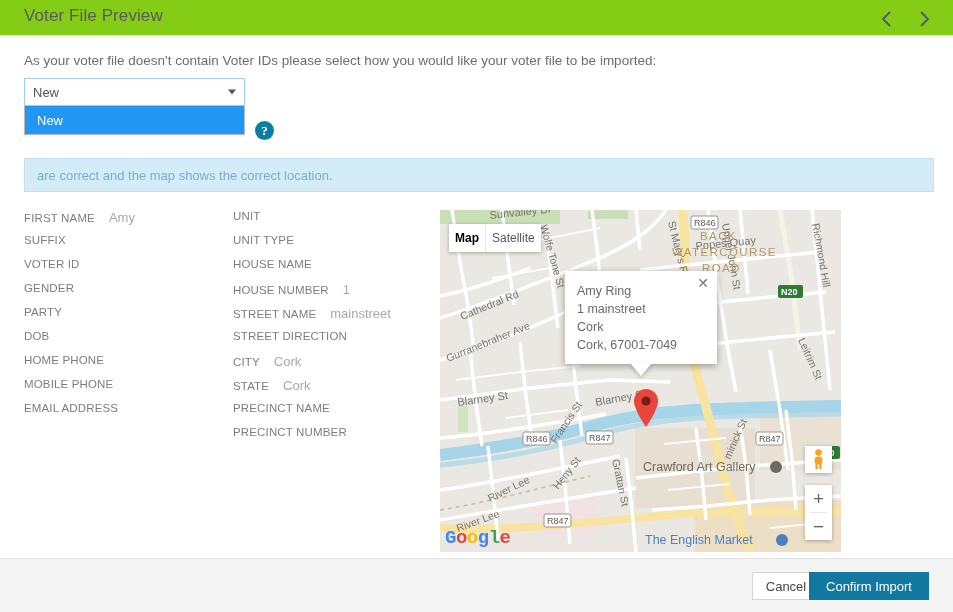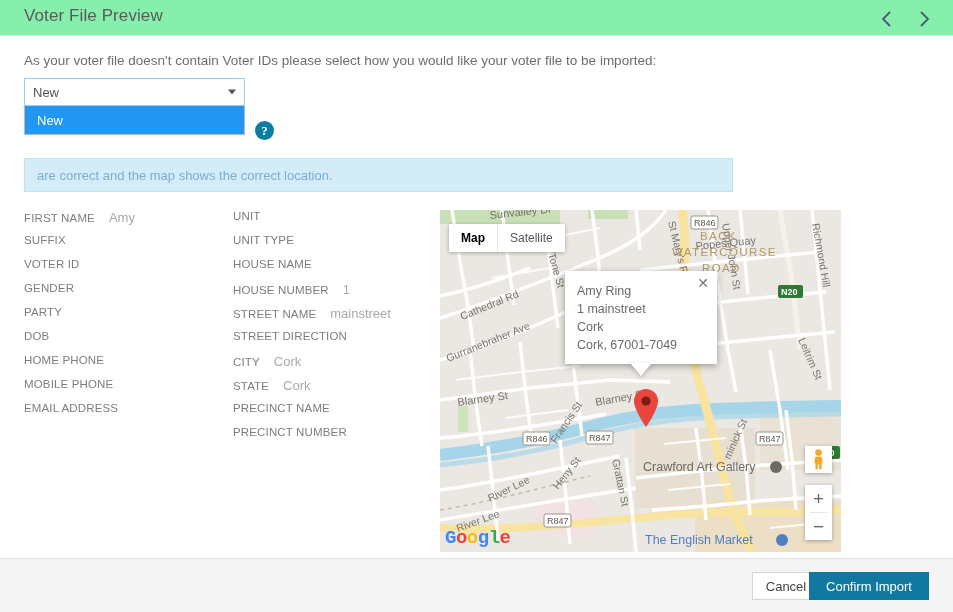--- a/index.html
+++ b/index.html
@@ -14,21 +14,21 @@
     position: relative;
     width: 953px; height: 612px;
     background: #ffffff;
   }
 
   
   .modal-header {
     position: absolute; left: 0; top: 0;
     width: 953px; height: 36px;
     border-bottom: 1px solid #e3e3e3;
-    background: #86efac;
+    background: #84cc16;
     padding-left: 12px;
   }
   .modal-title {
     position: absolute; left: 24px; top: 6px;
     font-size: 17px; color: #5a5a5a; font-weight: 400;
     letter-spacing: .1px;
   }
   .nav-arrows {
     position: absolute; right: 18px; top: 8px;
     display: flex; gap: 16px; align-items: center;
@@ -100,21 +100,21 @@
     background: #0b7ea3;
     color: #fff; font-size: 13px; font-weight: bold;
     display: flex; align-items: center; justify-content: center;
     cursor: pointer; z-index: 30;
     font-family: "Liberation Serif", serif;
   }
 
   
   .info-banner {
     position: absolute; left: 24px; top: 121px;
-    width: 709px; height: 34px;
+    width: 910px; height: 34px;
     background: #d4ecf7;
     border: 1px solid #bfe2f2;
     z-index: 10;
   }
   .info-banner-text {
     position: absolute; left: 12px; top: 9px;
     font-size: 13px; color: #7aaed0;
     white-space: nowrap;
   }
 
@@ -154,21 +154,21 @@
   .map-svg { position:absolute; inset:0; width:401px; height:342px; display:block; }
 
   .map-type-ctrl {
     position: absolute; left: 9px; top: 14px;
     display: flex;
     background: #fff;
     box-shadow: 0 1px 4px rgba(0,0,0,.3);
     z-index: 20;
   }
   .map-type-btn {
-    padding: 7px 12px;
+    padding: 7px 6px;
     font-size: 12px; color: #565656;
     cursor: pointer;
     border-right: 1px solid #e6e6e6;
   }
   .map-type-btn:last-child { border-right: none; }
   .map-type-btn.active { color: #000; font-weight: bold; }
 
   .info-window {
     position: absolute; left: 125px; top: 61px;
     width: 152px;

